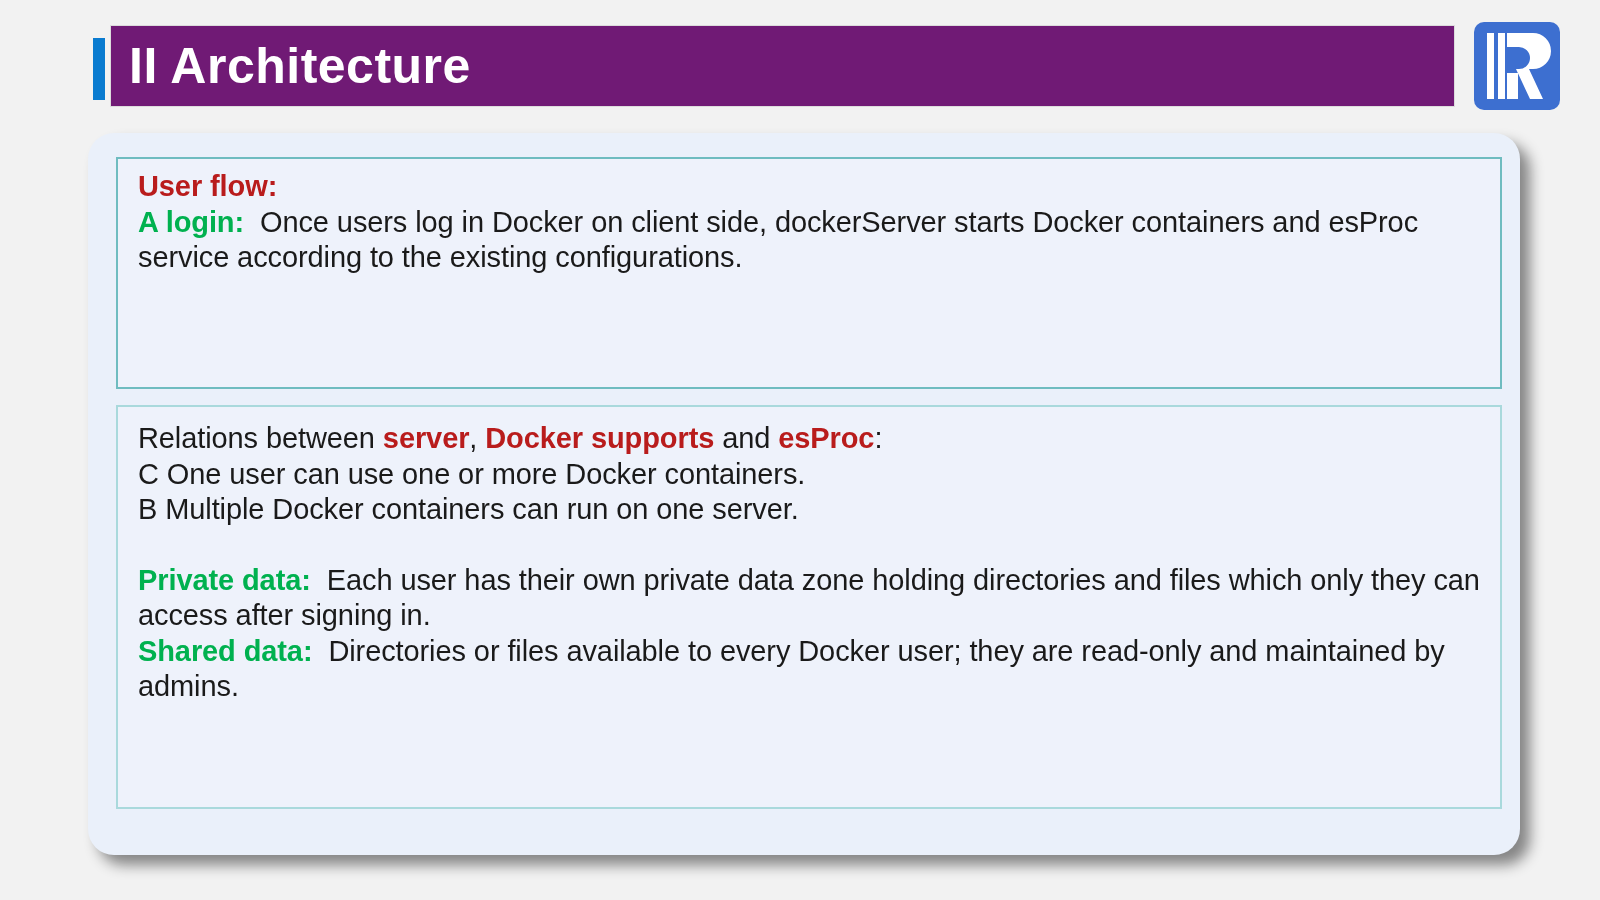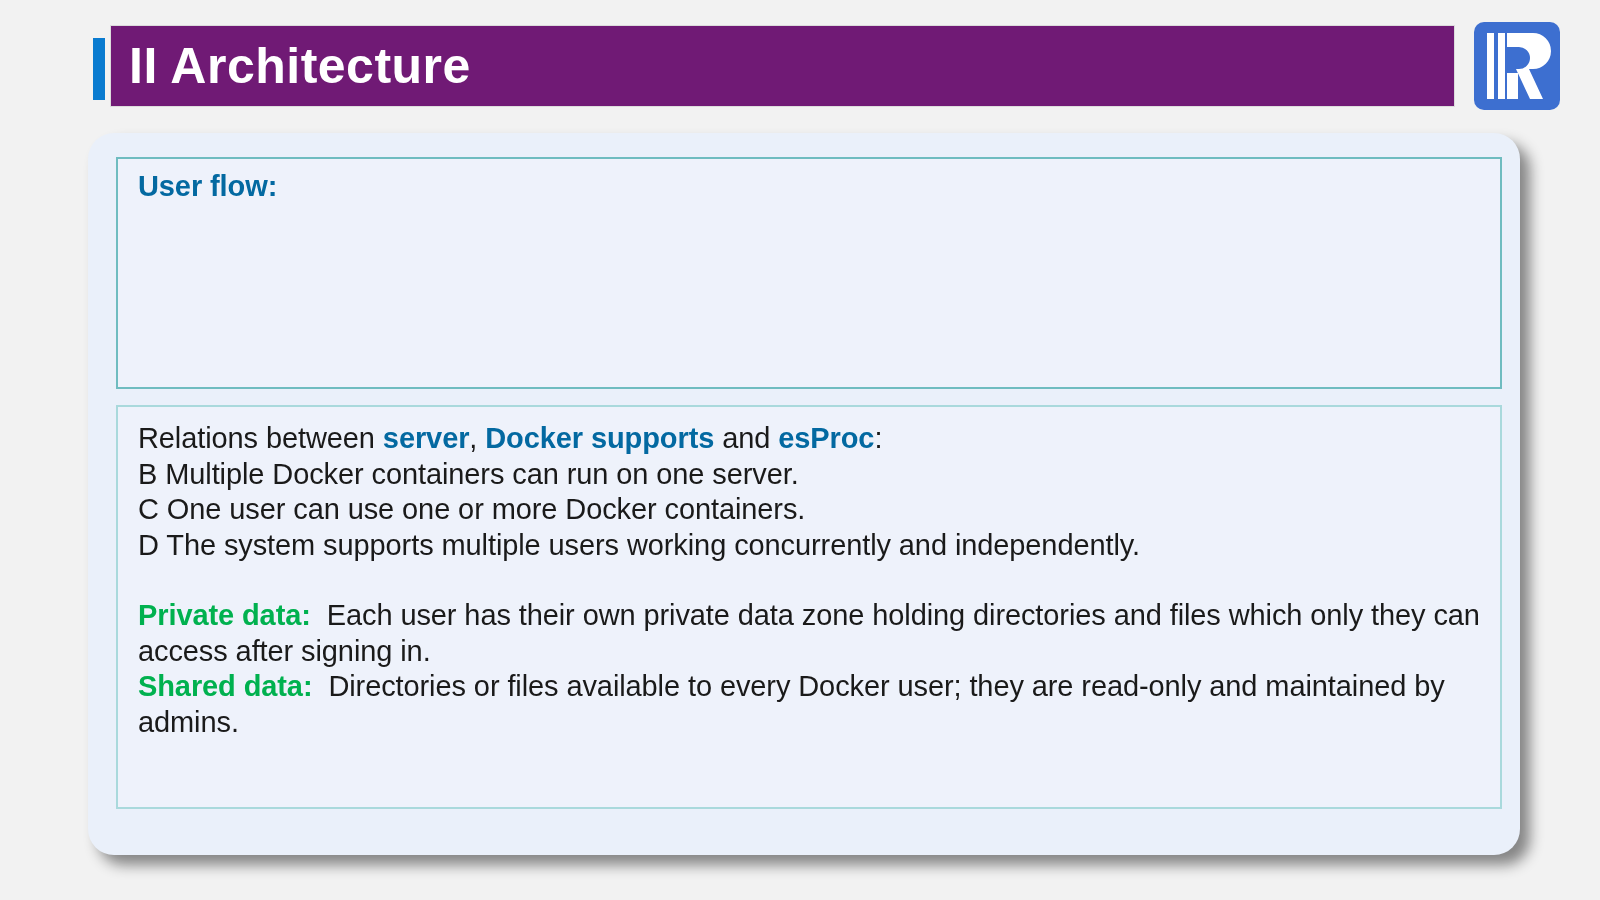--- a/index.html
+++ b/index.html
@@ -125,21 +125,21 @@
     top: 14px;
   }
   .body-text p {
     margin: 0;
   }
   .spacer {
     height: 35px;
   }
 
   .k-red {
-    color: #0369a1;
+    color: #b91c1c;
     font-weight: bold;
   }
   .k-green {
     color: #00b14f;
     font-weight: bold;
   }
   .gap-after::after {
     content: "\00a0";
   }
 </style>
@@ -161,31 +161,34 @@
   </div>
 </div>
 
 <div class="panel">
 
   <div class="box box-flow">
     <div class="body-text">
       <p>
         <span class="k-red">User flow:</span>
       </p>
+      <p>
+        <span class="k-green gap-after">A login:</span>
+        <span>Once users log in Docker on client side, dockerServer starts Docker containers and esProc service according to the existing configurations.</span>
+      </p>
     </div>
   </div>
 
   <div class="box box-relations">
     <div class="body-text">
       <p>
         <span>Relations between </span><span class="k-red">server</span><span>, </span><span class="k-red">Docker supports</span><span> and </span><span class="k-red">esProc</span><span>:</span>
       </p>
+      <p>C One user can use one or more Docker containers.</p>
       <p>B Multiple Docker containers can run on one server.</p>
-      <p>C One user can use one or more Docker containers.</p>
-      <p>D The system supports multiple users working concurrently and independently.</p>
       <div class="spacer"></div>
       <p>
         <span class="k-green gap-after">Private data:</span>
         <span>Each user has their own private data zone holding directories and files which only they can access after signing in.</span>
       </p>
       <p>
         <span class="k-green gap-after">Shared data:</span>
         <span>Directories or files available to every Docker user; they are read-only and maintained by admins.</span>
       </p>
     </div>

